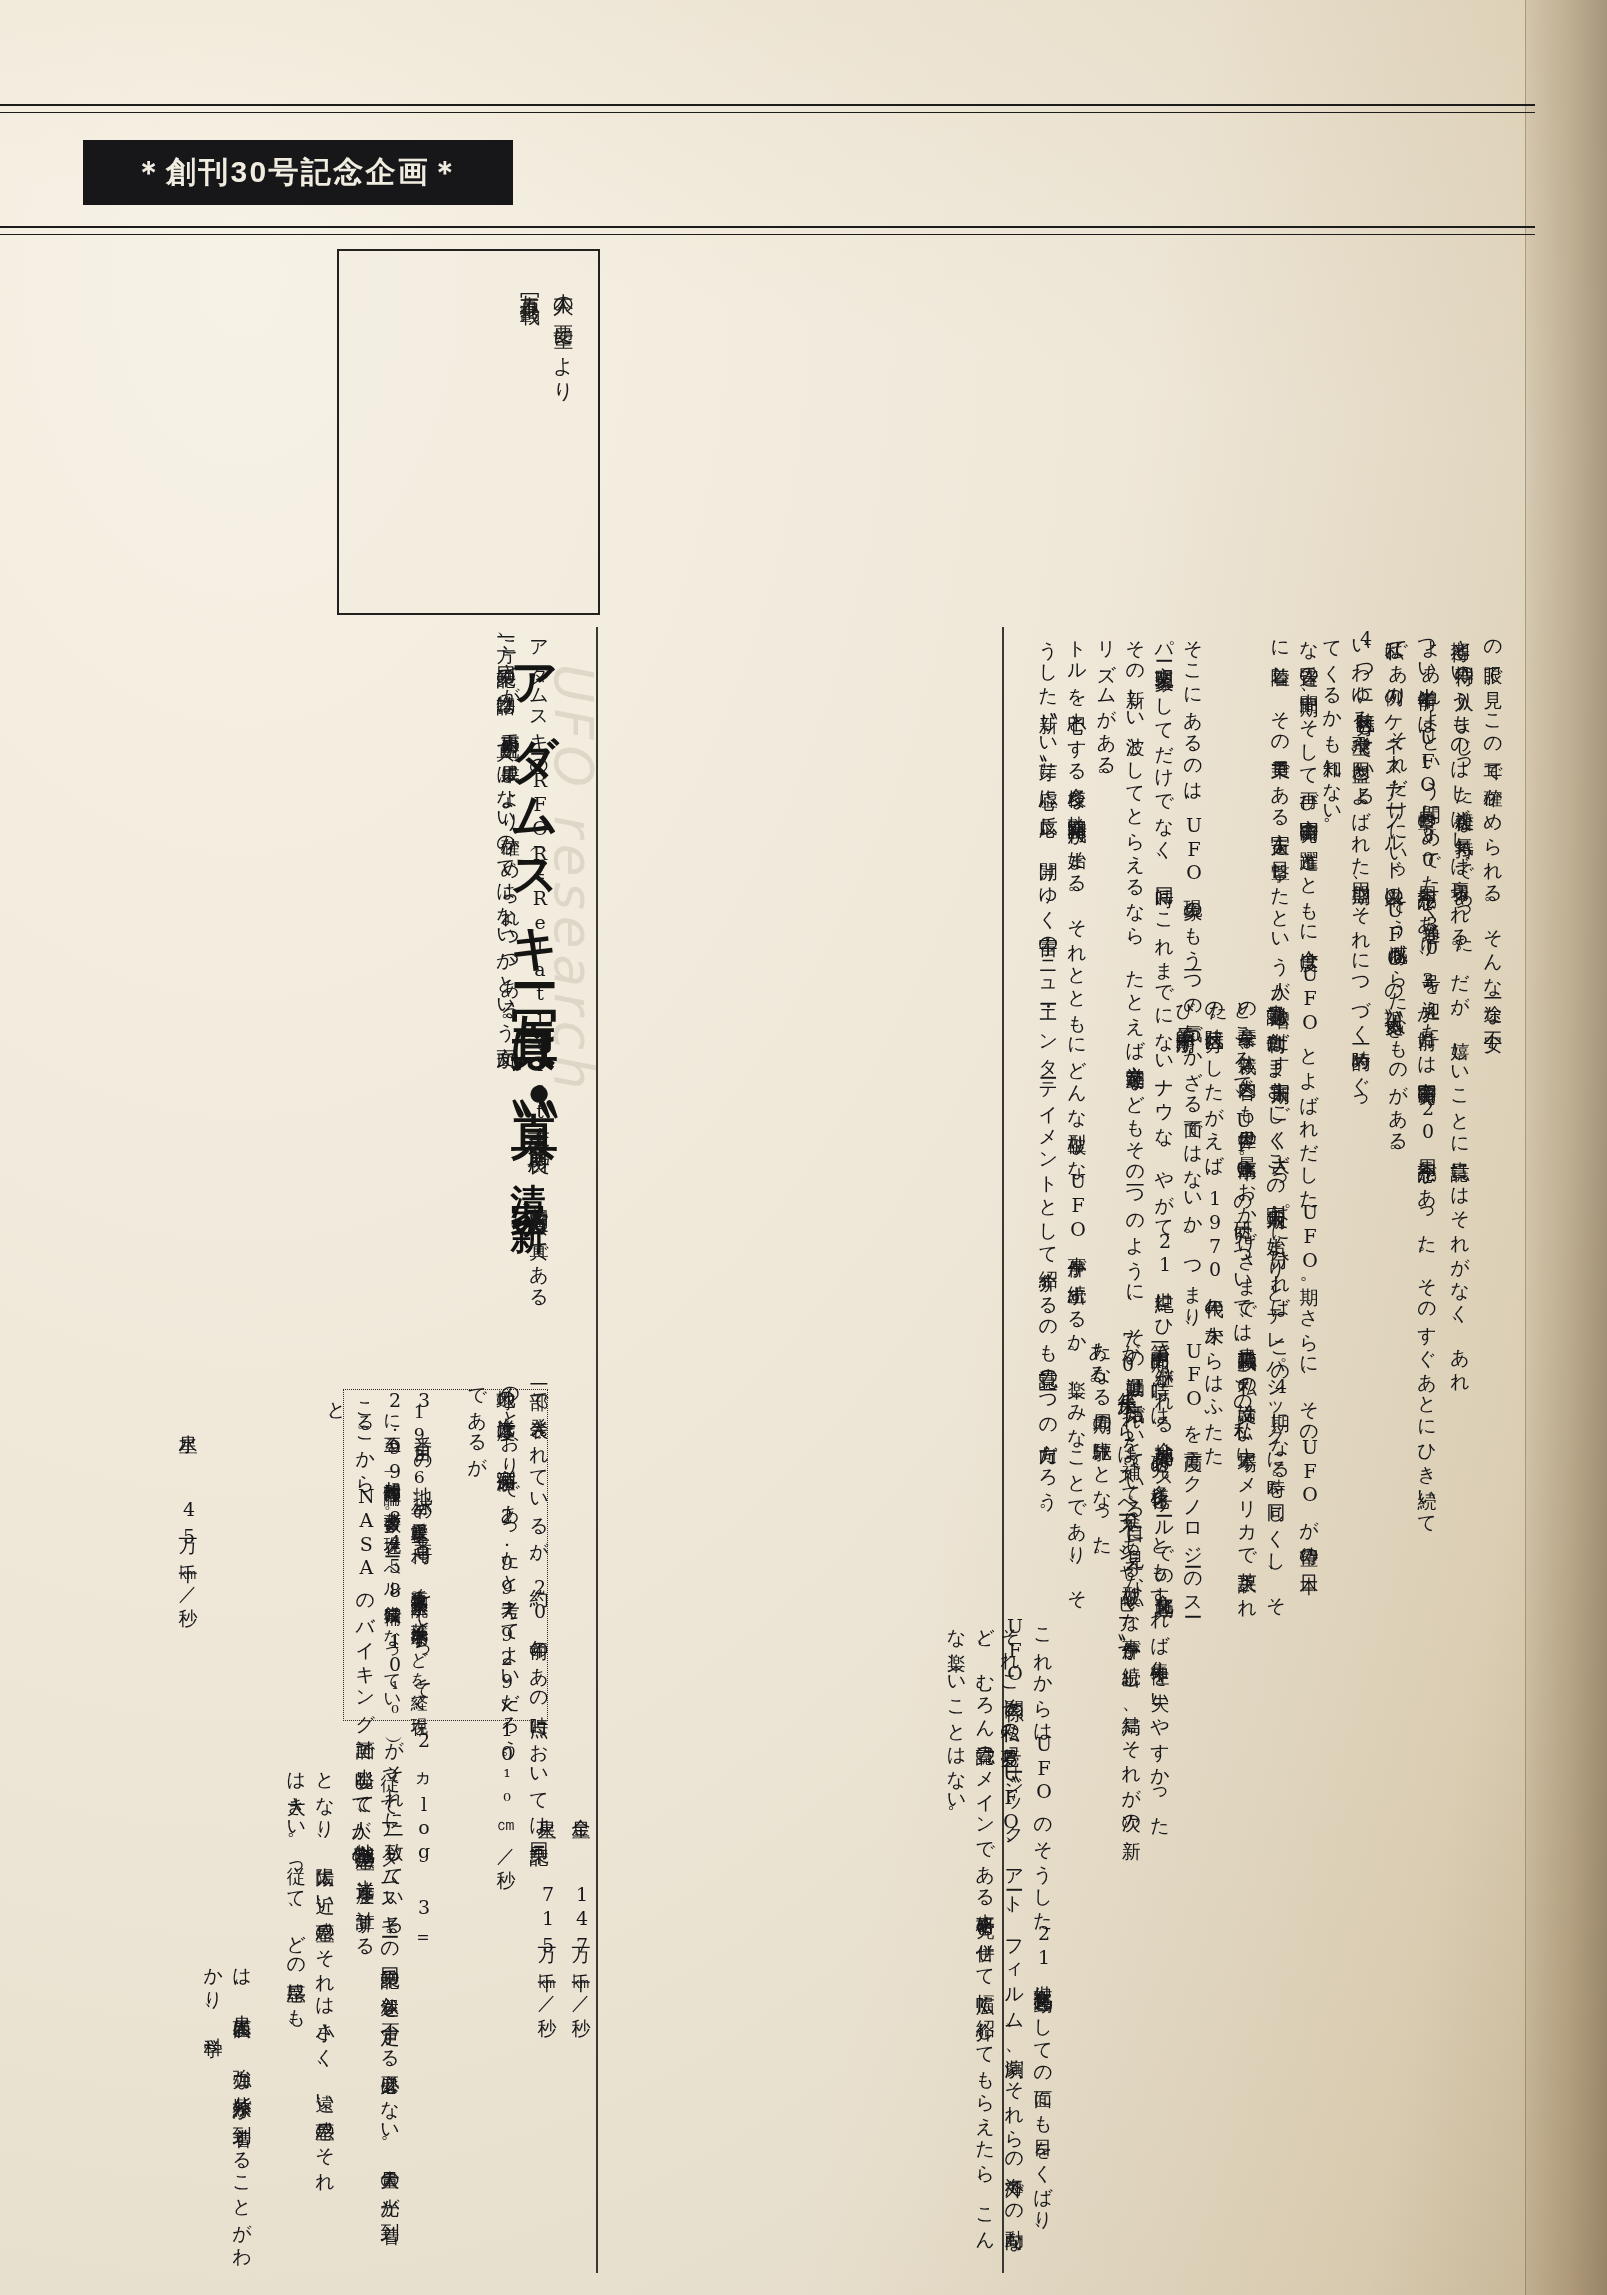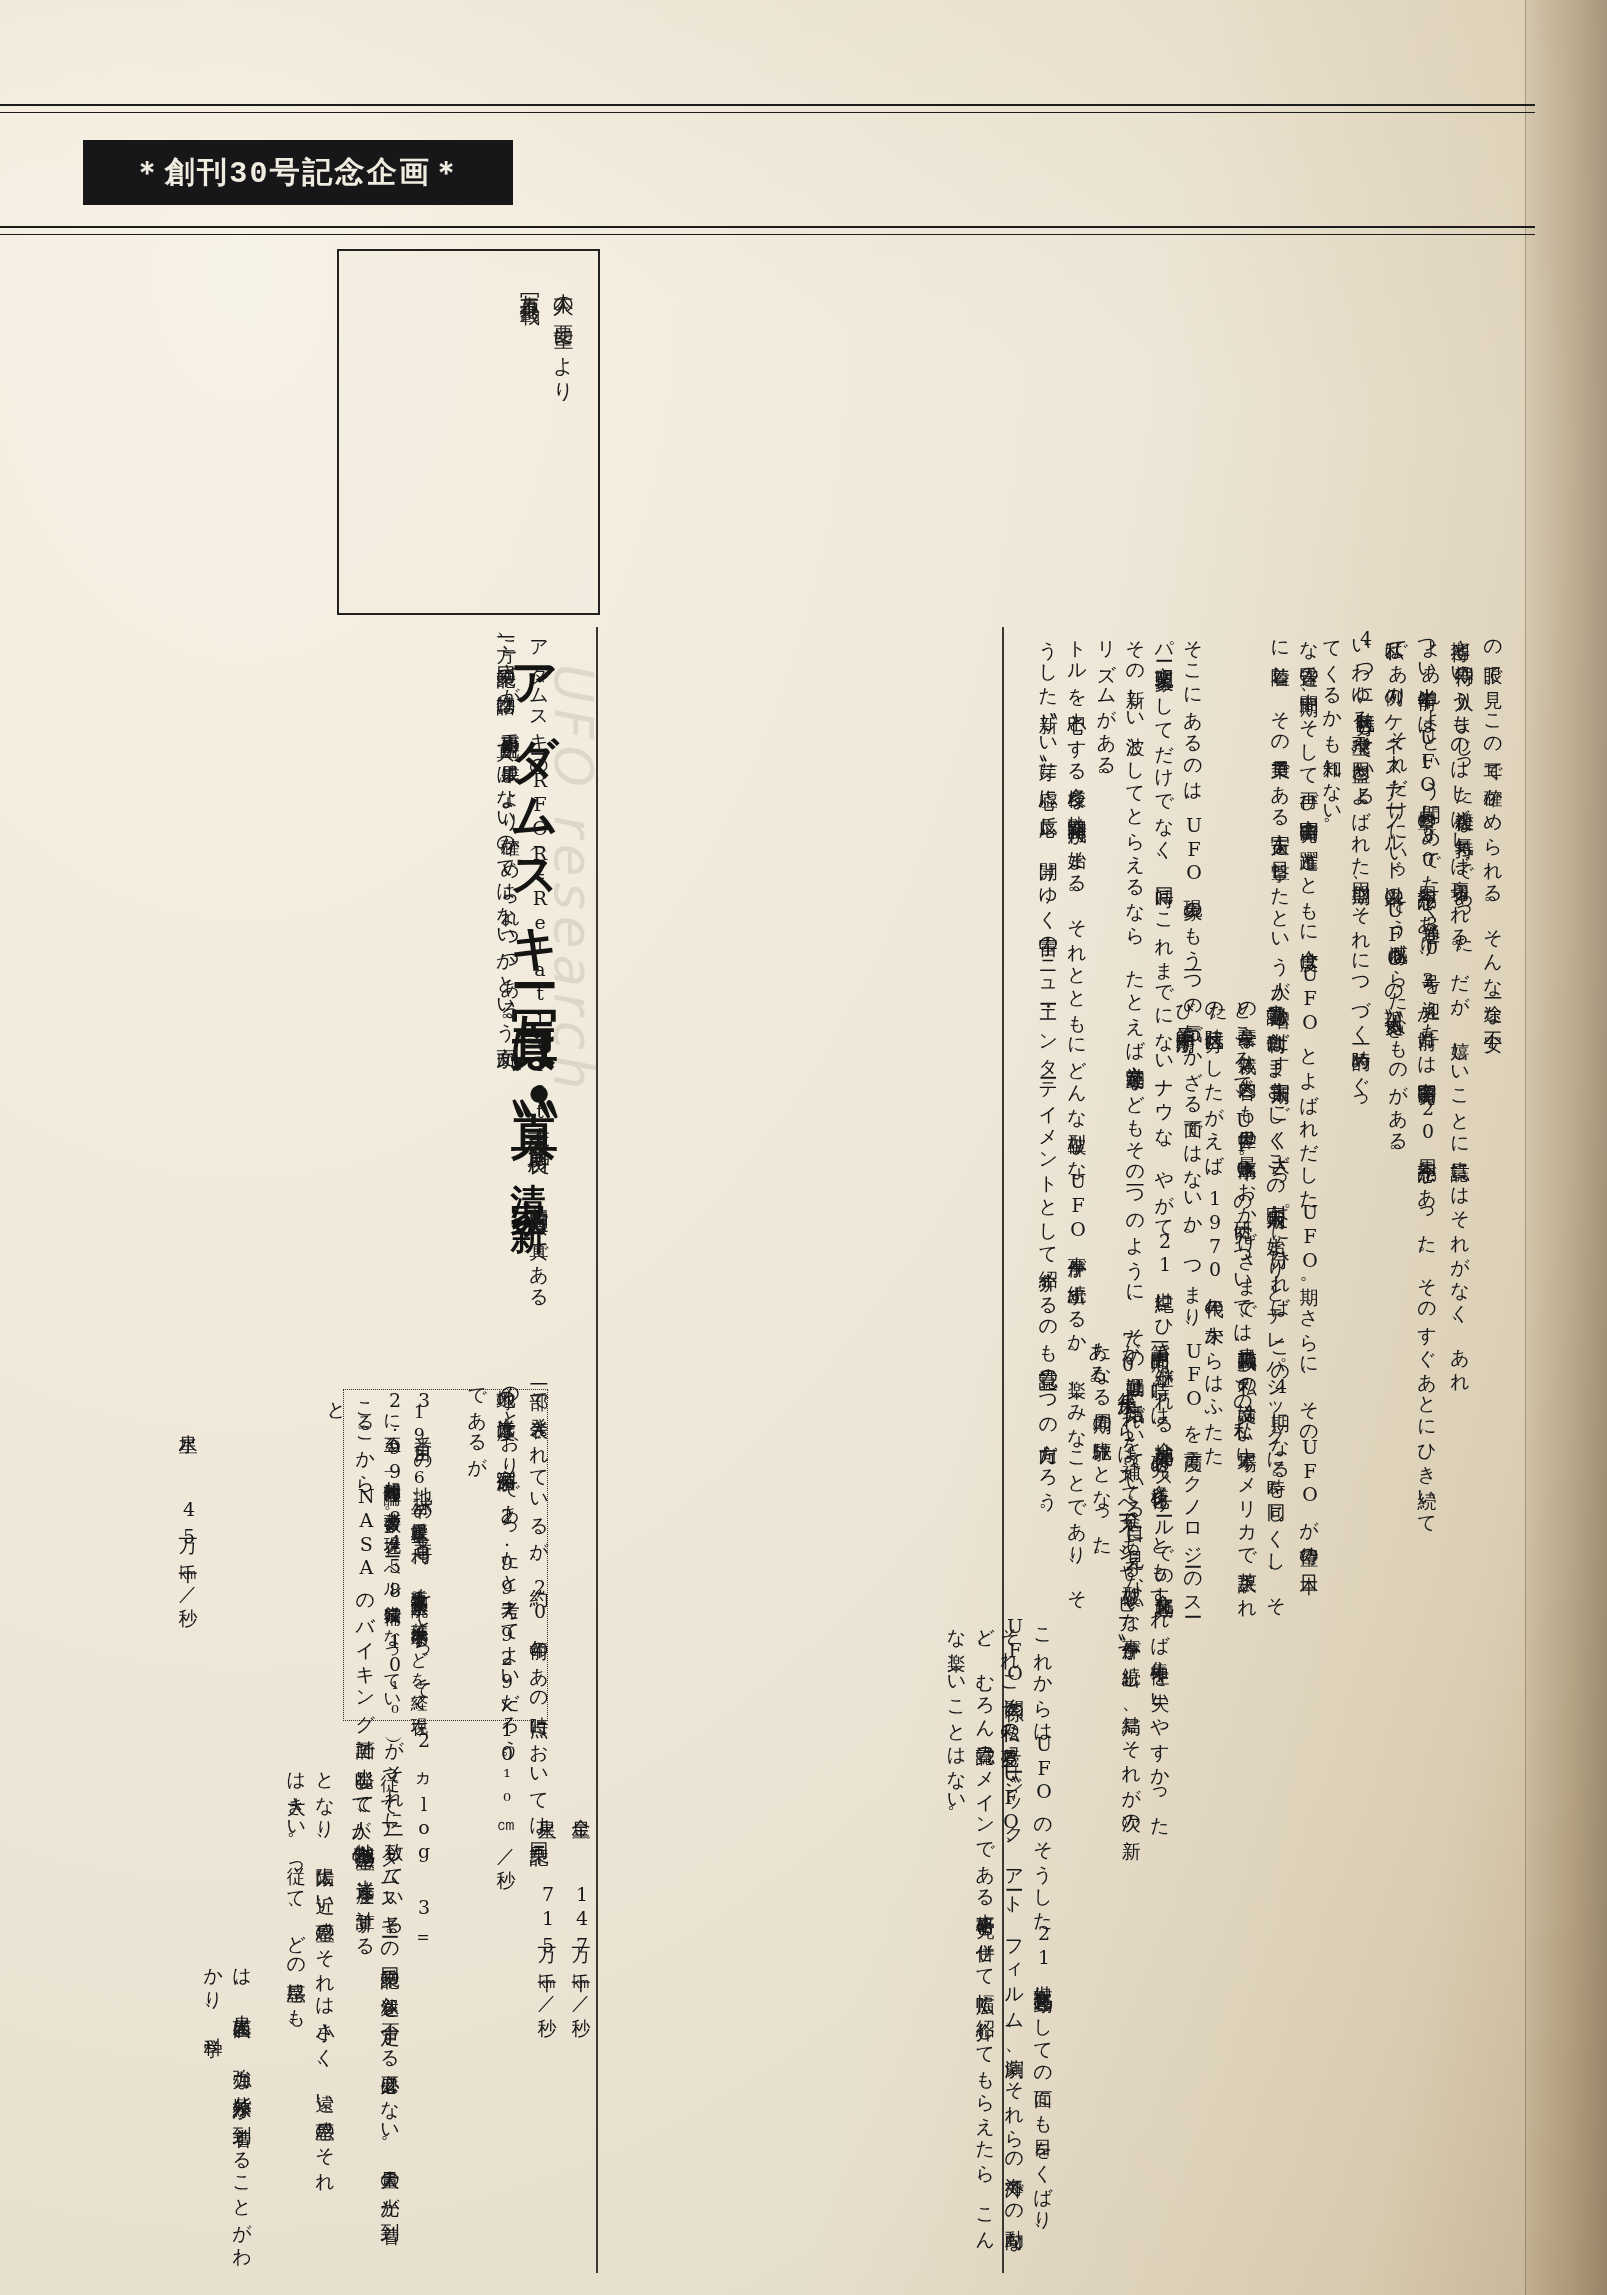--- a/index.html
+++ b/index.html
@@ -40,21 +40,21 @@
   .rule-d{top:234px;width:1535px;height:0.8px;}
 
   
   .kicker{
     position:absolute;left:83px;top:140px;
     width:430px;height:65px;background:#17171a;
     display:flex;align-items:center;justify-content:center;
   }
   .kicker span{
     color:#f1ece0;font-size:30px;letter-spacing:2.3px;font-weight:bold;
-    font-family:Liberation Mono, monospace;
+    font-family:Liberation Sans, sans-serif;
   }
 
   
   .photo-box{
     position:absolute;left:337px;top:249px;width:259px;height:362px;
     border:2.3px solid #22211f;background:rgba(239,233,220,0.25);
   }
   .photo-note{
     position:absolute;right:19.6px;top:26px;
     writing-mode:vertical-rl;text-orientation:upright;

